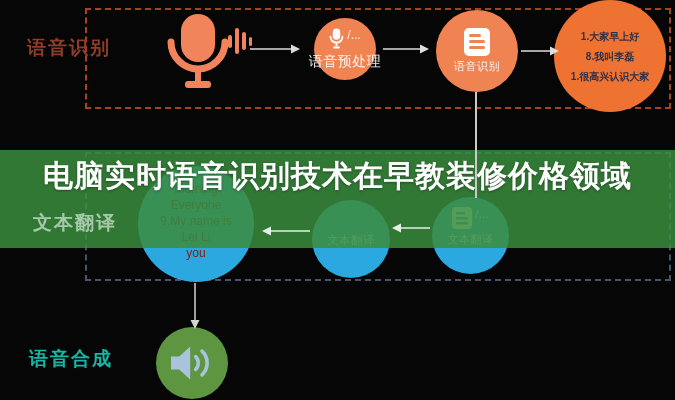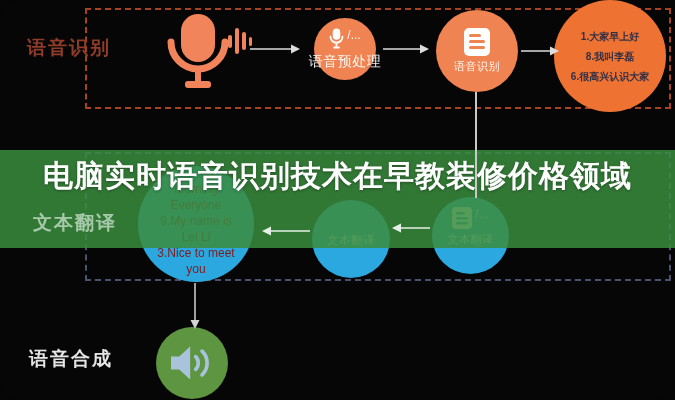--- a/index.html
+++ b/index.html
@@ -11,21 +11,21 @@
   }
   .abs{position:absolute;}
   
   .dash-box{position:absolute;border:2px dashed;box-sizing:border-box;}
   .asr-box{left:85px;top:8px;width:586px;height:101px;border-color:#a8431f;z-index:1;}
   .txt-box{left:85px;top:152px;width:586px;height:129px;border-color:#4a5270;z-index:1;}
   
   .row-label{position:absolute;font-size:19px;font-weight:600;letter-spacing:2px;}
   .asr-row-label{left:27px;top:35px;color:#8f3c28;z-index:2;}
   .txt-row-label{left:33px;top:210px;color:rgba(205,228,210,0.75);z-index:5;}
-  .tts-row-label{left:29px;top:346px;color:#e5e5e5;z-index:2;}
+  .tts-row-label{left:29px;top:346px;color:#14b8a6;z-index:2;}
   
   .circle{position:absolute;border-radius:50%;z-index:2;display:flex;flex-direction:column;align-items:center;justify-content:center;text-align:center;}
   .c-orange{background:#ef8351;}
   .c-pre1{left:314px;top:18px;width:62px;height:62px;}
   .c-rec1{left:436px;top:10px;width:82px;height:82px;}
   .c-result{left:554px;top:0px;width:112px;height:112px;background:#ee7231;gap:7px;}
   .c-result .r-line{font-size:10px;font-weight:600;color:#333046;line-height:13px;}
   .c-blue{background:#2aa8df;}
   .c-morning{left:138px;top:166px;width:116px;height:116px;justify-content:flex-start;padding-top:15px;box-sizing:border-box;}
   .c-morning .m-line{font-size:12px;line-height:16px;color:#7f1d1d;}
@@ -98,33 +98,32 @@
   </div>
 
   <svg class="arrow" style="left:521px;top:45px" width="38" height="12">
     <line x1="0" y1="6" x2="29" y2="6" stroke="#dcdcdc" stroke-width="1.5"></line>
     <polygon points="29,1.5 38,6 29,10.5" fill="#dcdcdc"></polygon>
   </svg>
 
   <div class="circle c-result">
     <div class="r-line">1.大家早上好</div>
     <div class="r-line">8.我叫李磊</div>
-    <div class="r-line">6.很高兴认识大家</div>
+    <div class="r-line">1.很高兴认识大家</div>
   </div>
 
   <div class="vline conn-mid"></div>
 
   <div class="dash-box txt-box"></div>
 
   <div class="circle c-blue c-morning">
     <div class="m-line">morning</div>
     <div class="m-line">Everyone</div>
     <div class="m-line">9.My name is</div>
     <div class="m-line">Lei Li</div>
-    <div class="m-line">3.Nice to meet</div>
     <div class="m-line">you</div>
   </div>
 
   <div class="circle c-blue c-trans">
     <div class="c-label" style="font-size:11.5px">文本翻译</div>
   </div>
 
   <div class="circle c-blue c-pre2">
     <div class="ic-row" style="margin-top:4px">
       <svg width="20" height="22" viewBox="0 0 20 22">

